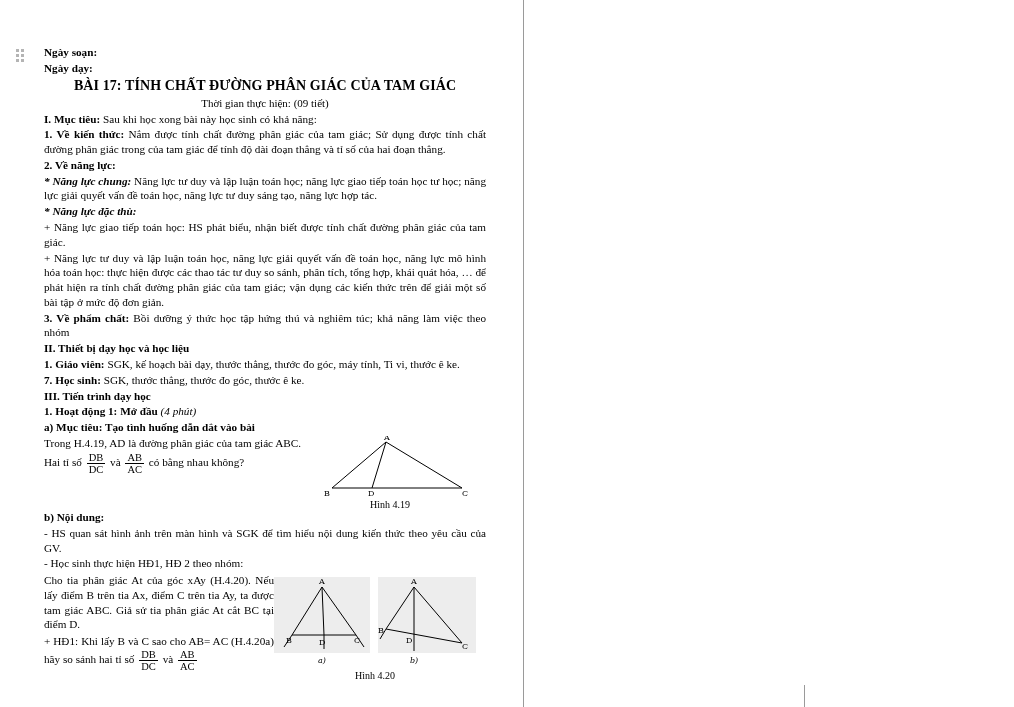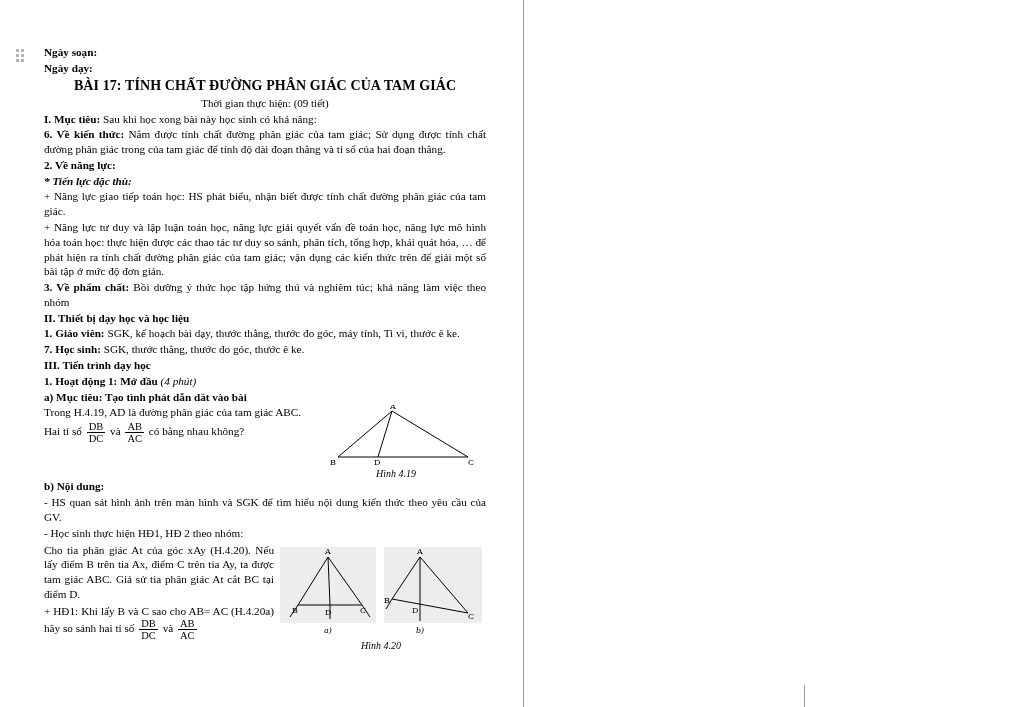--- a/index.html
+++ b/index.html
@@ -22,24 +22,24 @@
   .body-left{position:absolute;left:44px;top:45px;width:442px;}
   p{margin:0 0 1px 0;line-height:1.32;text-align:justify;}
   b,.b{font-weight:bold;}
   .i{font-style:italic;}
   .title{font-weight:bold;font-size:14px;text-align:center;letter-spacing:.1px;}
   .subtitle{text-align:center;font-size:11px;}
   .frac{display:inline-block;vertical-align:middle;text-align:center;font-size:10.5px;line-height:1.05;margin:0 2px;}
   .frac .num{display:block;border-bottom:1px solid #000;padding:0 2px;}
   .frac .den{display:block;padding:0 2px;}
   .fig-wrap{position:relative;}
-  .figcap{text-align:center;font-style:italic;font-size:10px;margin-top:1px;}
+  .figcap{text-align:center;font-size:10px;margin-top:1px;}
   .shade{position:absolute;background:#ededed;}
   svg{display:block;}
-  .row-flex{display:flex;gap:6px;align-items:flex-start;}
+  .row-flex{display:flex;align-items:flex-start;}
 </style>
 </head>
 <body>
 
 <div class="page">
 
   <div class="handle">
     <i></i>
       <i></i>
       <i></i>
@@ -56,41 +56,44 @@
 
       <p class="b">Ngày soạn:</p>
       <p class="b">Ngày dạy:</p>
       <p class="title">BÀI 17: TÍNH CHẤT ĐƯỜNG PHÂN GIÁC CỦA TAM GIÁC</p>
       <p class="subtitle">Thời gian thực hiện: (09 tiết)</p>
 
       <p>
         <b>I. Mục tiêu:</b><span> Sau khi học xong bài này học sinh có khả năng:</span>
       </p>
       <p>
-        <b>6. Về kiến thức:</b><span> Nắm được tính chất đường phân giác của tam giác; Sử dụng được tính chất đường phân giác trong của tam giác để tính độ dài đoạn thẳng và tỉ số của hai đoạn thẳng.</span>
+        <b>1. Về kiến thức:</b><span> Nắm được tính chất đường phân giác của tam giác; Sử dụng được tính chất đường phân giác trong của tam giác để tính độ dài đoạn thẳng và tỉ số của hai đoạn thẳng.</span>
       </p>
       <p class="b">2. Về năng lực:</p>
-      <p class="b i">* Tiến lực đặc thù:</p>
+      <p>
+        <b class="i">* Năng lực chung:</b><span> Năng lực tư duy và lập luận toán học; năng lực giao tiếp toán học tư học; năng lực giải quyết vấn đề toán học, năng lực tư duy sáng tạo, năng lực hợp tác.</span>
+      </p>
+      <p class="b i">* Năng lực đặc thù:</p>
       <p>+ Năng lực giao tiếp toán học: HS phát biểu, nhận biết được tính chất đường phân giác của tam giác.</p>
       <p>+ Năng lực tư duy và lập luận toán học, năng lực giải quyết vấn đề toán học, năng lực mô hình hóa toán học: thực hiện được các thao tác tư duy so sánh, phân tích, tổng hợp, khái quát hóa, … để phát hiện ra tính chất đường phân giác của tam giác; vận dụng các kiến thức trên để giải một số bài tập ở mức độ đơn giản.</p>
       <p>
         <b>3. Về phẩm chất:</b><span> Bồi dưỡng ý thức học tập hứng thú và nghiêm túc; khả năng làm việc theo nhóm</span>
       </p>
       <p class="b">II. Thiết bị dạy học và học liệu</p>
       <p>
         <b>1. Giáo viên:</b><span> SGK, kế hoạch bài dạy, thước thẳng, thước đo góc,  máy tính, Ti vi, thước ê ke.</span>
       </p>
       <p>
         <b>7. Học sinh:</b><span> SGK, thước thẳng, thước đo góc, thước ê ke.</span>
       </p>
       <p class="b">III. Tiến trình dạy học</p>
       <p>
         <b>1. Hoạt động 1: Mở đầu</b><span class="i"> (4 phút)</span>
       </p>
-      <p class="b">a) Mục tiêu: Tạo tình phát dẫn dắt vào bài</p>
+      <p class="b">a) Mục tiêu: Tạo tình huống dẫn dắt vào bài</p>
 
       <div class="row-flex">
         <div style="width:258px">
           <p>Trong H.4.19, AD là đường phân giác của tam giác ABC.</p>
           <p>
             <span>Hai tỉ số</span>
             <span class="frac">
               <span class="num">DB</span>
               <span class="den">DC</span>
             </span>

